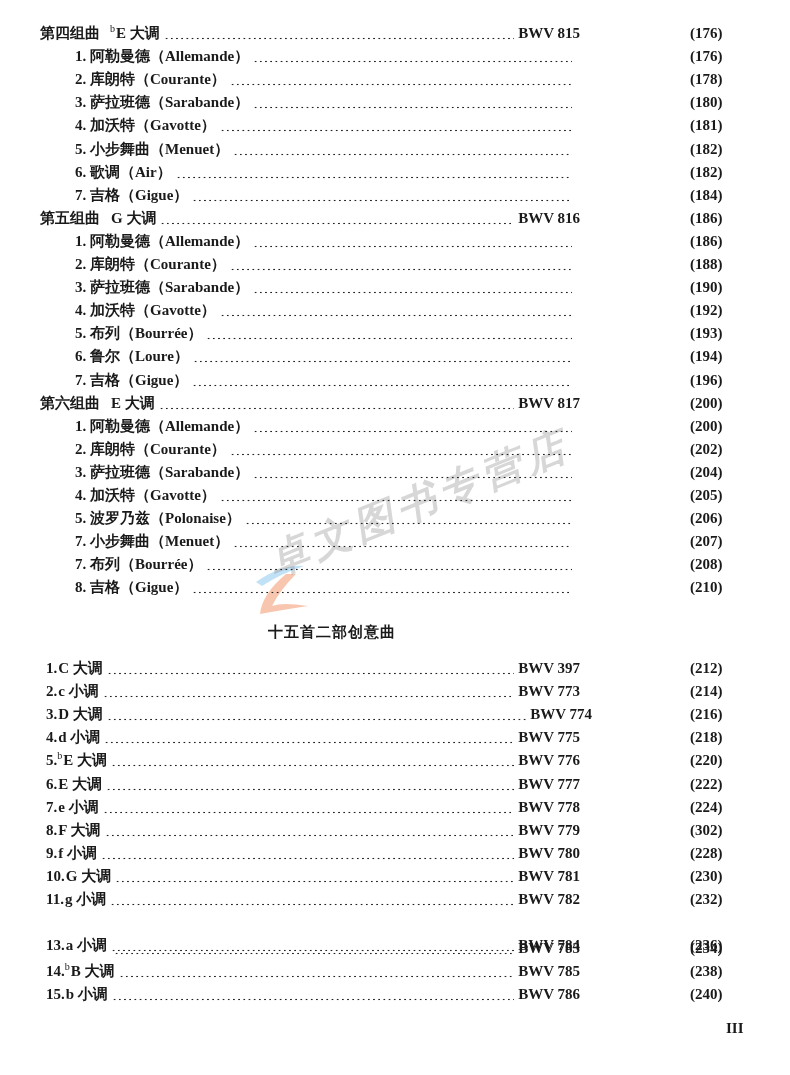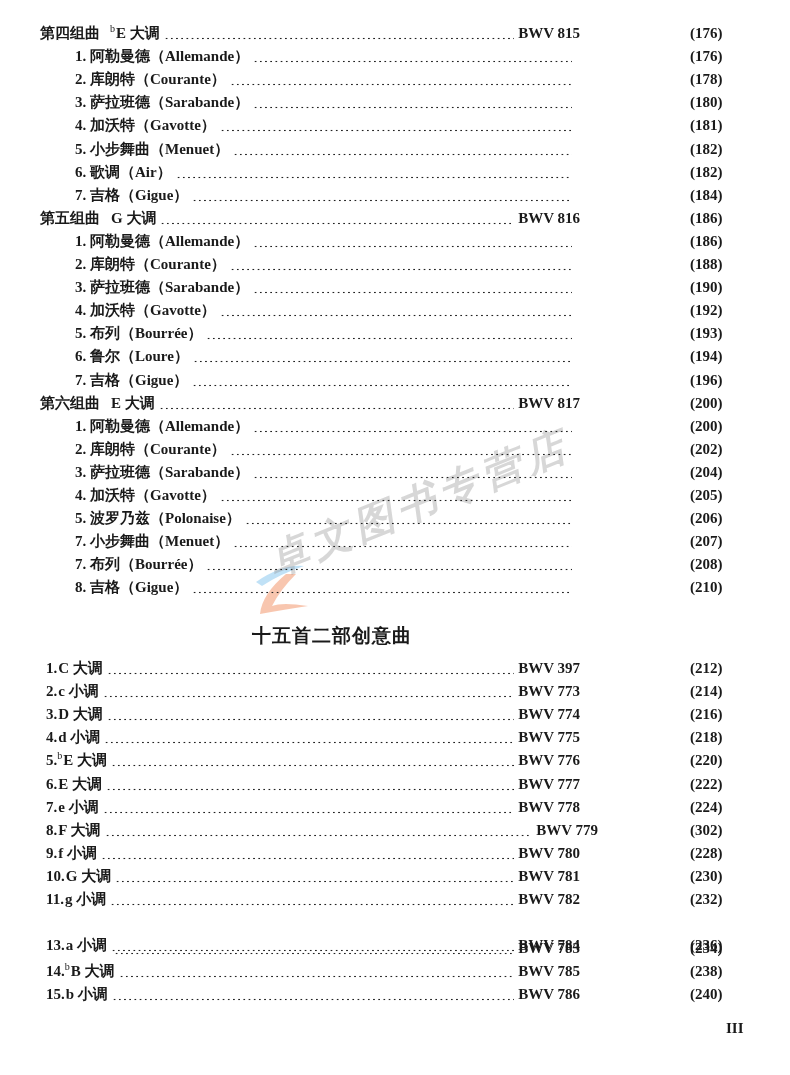--- a/index.html
+++ b/index.html
@@ -40,21 +40,21 @@
   .inv .label { left: 46px; }
   .inv .dots { right: 166px; }
   .inv .bwv { right: 102px; }
   .inv .page-num { left: 690px; }
 
   .flat { font-size: 10px; position: relative; top: -6px; margin-right: 1px; font-weight: normal; }
 
   .section-title {
     position: absolute; left: 0; width: 664px; top: 623px; text-align: center;
     font-family: "DejaVu Sans", "Liberation Sans", sans-serif;
-    font-size: 19px; font-weight: bold; letter-spacing: 1px;
+    font-size: 15px; font-weight: bold; letter-spacing: 1px;
   }
 
   .folio {
     position: absolute; left: 726px; top: 1020px; font-size: 15px; font-weight: bold;
   }
 
   .watermark {
     position: absolute; left: 238px; top: 488px; width: 350px; height: 150px; pointer-events: none;
   }
   .watermark .wm-text {
@@ -215,21 +215,21 @@
         <span class="dots" style="left: 107px; right: 168px;"></span>
         <span class="bwv">BWV 397</span>
         <span class="page-num">(212)</span>
       </div>
       <div class="row inv" style="top: 680.1px;">
         <span class="label"><span>2.</span><span class="flat"></span><span>c 小调</span></span>
         <span class="dots" style="left: 103px; right: 168px;"></span>
         <span class="bwv">BWV 773</span>
         <span class="page-num">(214)</span>
       </div>
-      <div class="row inv" style="top: 703.2px;">
+      <div class="row inv" style="top: 703.2px; padding-left: 12px;">
         <span class="label"><span>3.</span><span class="flat"></span><span>D 大调</span></span>
         <span class="dots" style="left: 107px; right: 168px;"></span>
         <span class="bwv">BWV 774</span>
         <span class="page-num">(216)</span>
       </div>
       <div class="row inv" style="top: 726.3px;">
         <span class="label"><span>4.</span><span class="flat"></span><span>d 小调</span></span>
         <span class="dots" style="left: 104px; right: 168px;"></span>
         <span class="bwv">BWV 775</span>
         <span class="page-num">(218)</span>
@@ -245,21 +245,21 @@
         <span class="dots" style="left: 106px; right: 168px;"></span>
         <span class="bwv">BWV 777</span>
         <span class="page-num">(222)</span>
       </div>
       <div class="row inv" style="top: 795.6px;">
         <span class="label"><span>7.</span><span class="flat"></span><span>e 小调</span></span>
         <span class="dots" style="left: 103px; right: 168px;"></span>
         <span class="bwv">BWV 778</span>
         <span class="page-num">(224)</span>
       </div>
-      <div class="row inv" style="top: 818.7px; padding-left: 18px;">
+      <div class="row inv" style="top: 818.7px;">
         <span class="label"><span>8.</span><span class="flat"></span><span>F 大调</span></span>
         <span class="dots" style="left: 105px; right: 168px;"></span>
         <span class="bwv">BWV 779</span>
         <span class="page-num">(302)</span>
       </div>
       <div class="row inv" style="top: 841.8px;">
         <span class="label"><span>9.</span><span class="flat"></span><span>f 小调</span></span>
         <span class="dots" style="left: 101px; right: 168px;"></span>
         <span class="bwv">BWV 780</span>
         <span class="page-num">(228)</span>

